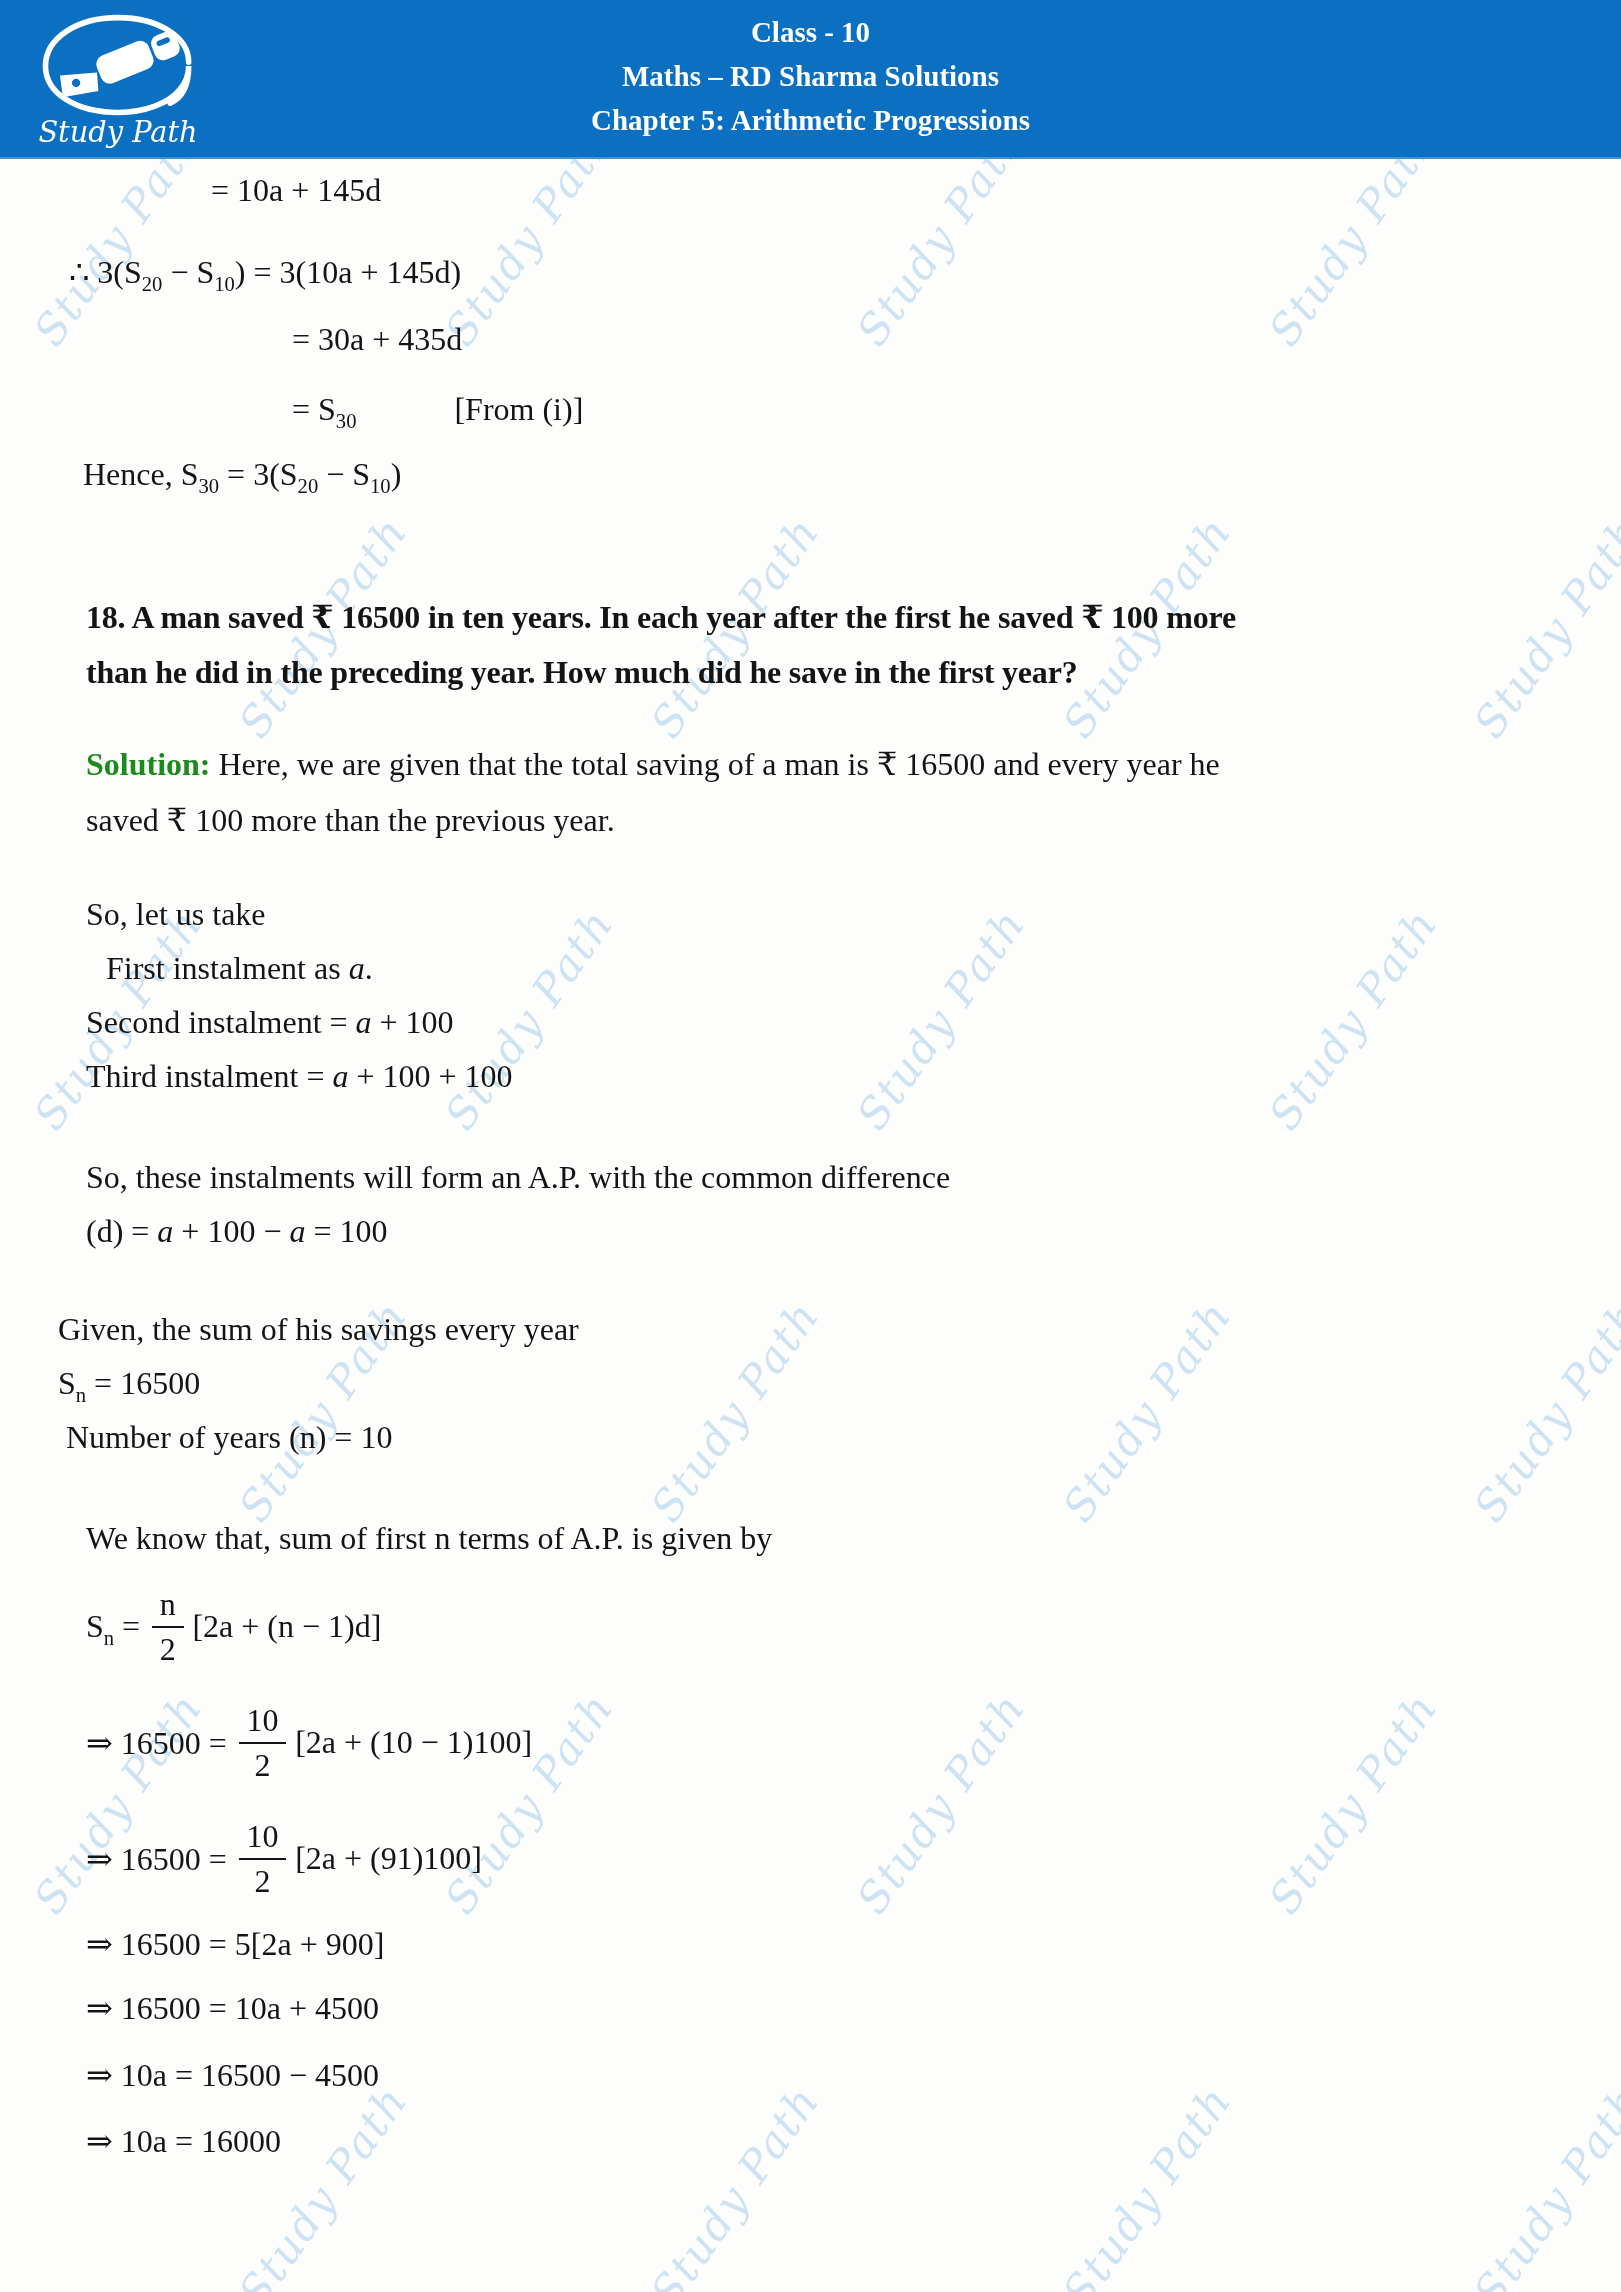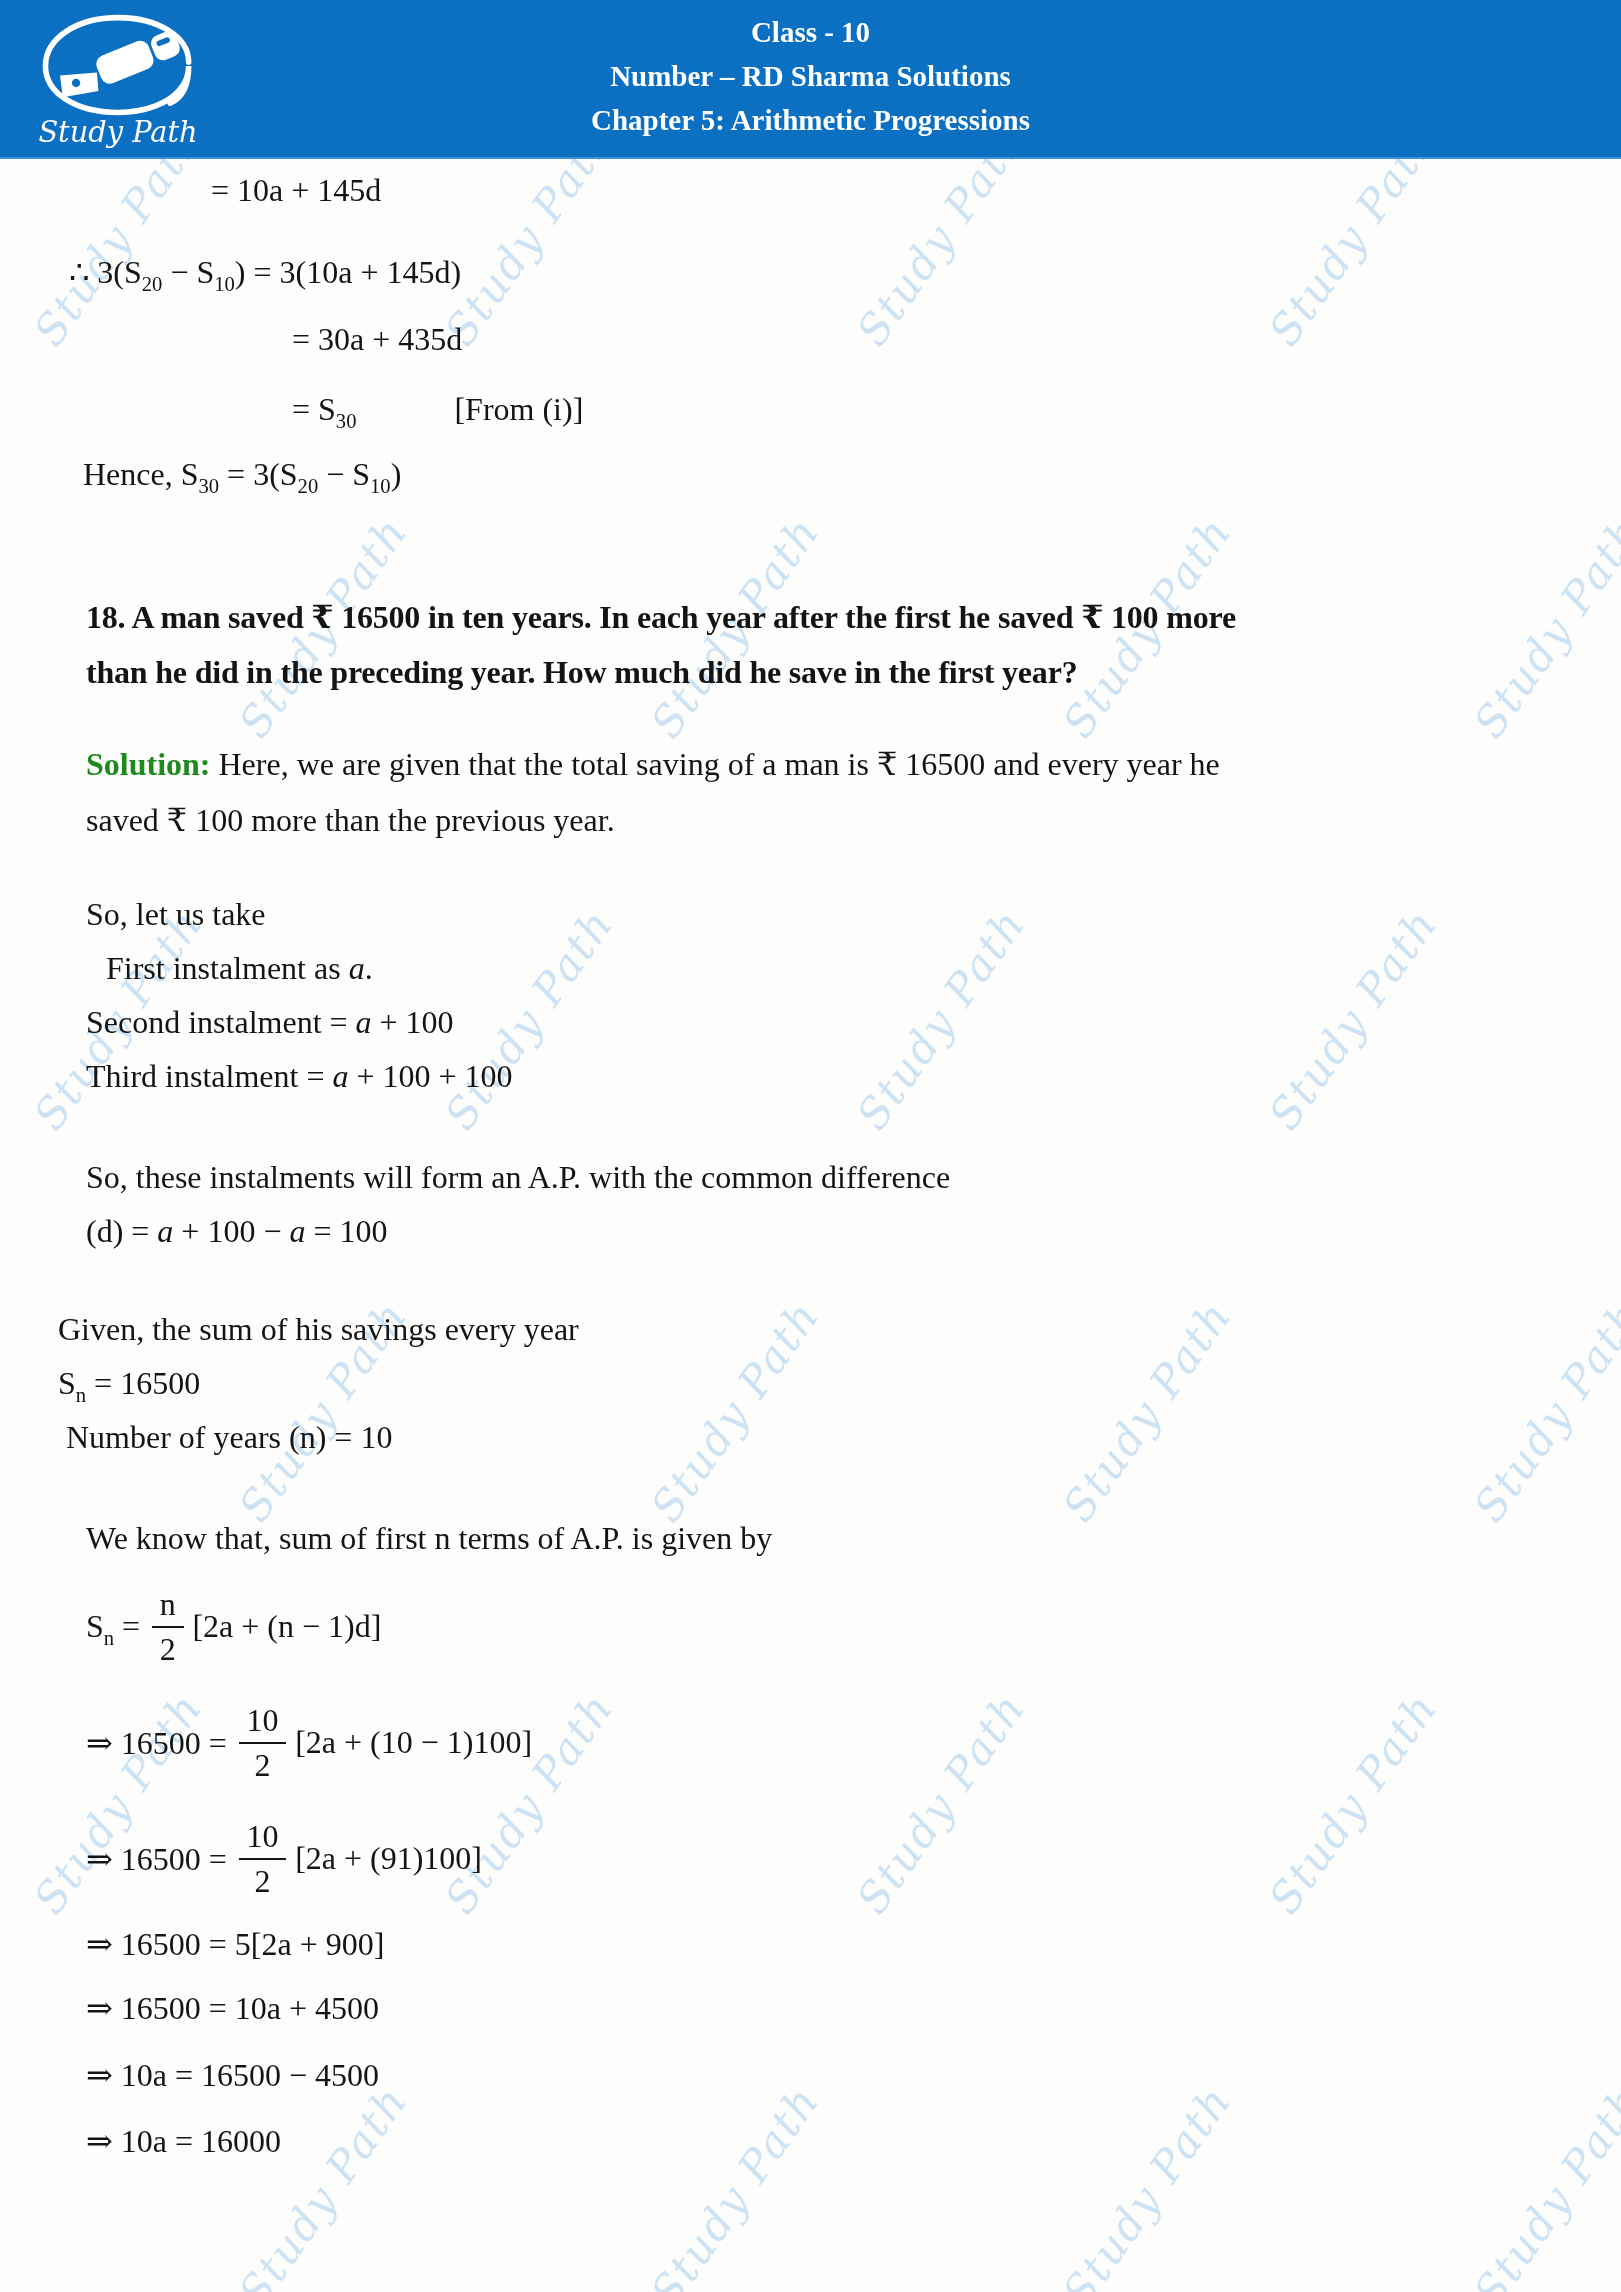--- a/index.html
+++ b/index.html
@@ -98,21 +98,21 @@
           <rect x="141" y="49" width="28" height="28" rx="9"></rect>
           <rect x="147" y="55" width="15" height="6" rx="3" fill="#0b70c1"></rect>
           <path d="M76 62 L38 50 L32 73 L70 81 Z"></path>
           <circle cx="51" cy="64" r="4.5" fill="#0b70c1"></circle>
         </g>
         <text x="100" y="146" text-anchor="middle" fill="#ffffff" font-size="31" font-style="italic" font-family="DejaVu Serif, serif">Study Path</text>
       </svg>
     </div>
     <div class="hdr-text">
       <div>Class - 10</div>
-      <div>Number – RD Sharma Solutions</div>
+      <div>Maths – RD Sharma Solutions</div>
       <div>Chapter 5: Arithmetic Progressions</div>
     </div>
   </header>
 
   <main class="content">
       <div class="block" style="margin-top: 3.9px; margin-left: 211px; text-align: right;">
         <div class="line" style="height: 53px;">
           <span class="run">= 10a + 145d</span>
         </div>
       </div>

